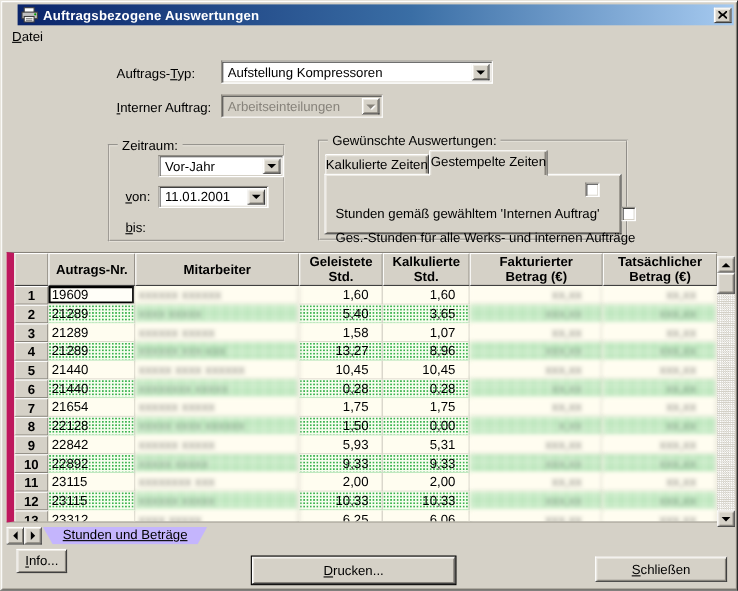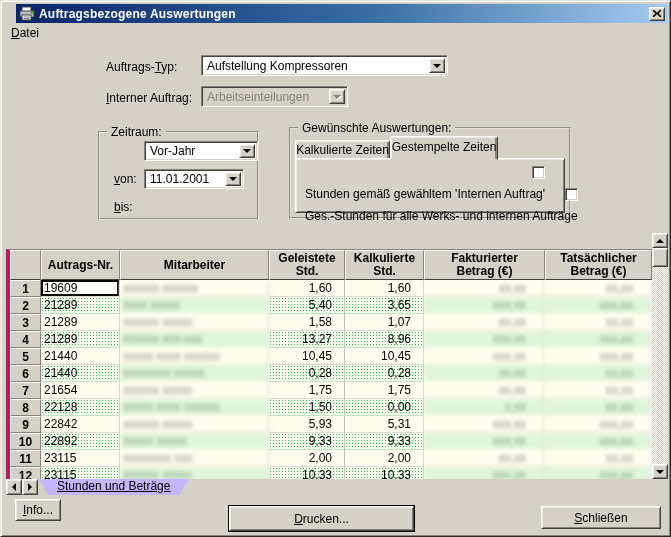--- a/index.html
+++ b/index.html
@@ -71,22 +71,22 @@
   }
   .cbrow { position: absolute; display: flex; align-items: flex-end; gap: 8px; white-space: nowrap; flex-direction: column; }
   .checkbox {
     width: 13px; height: 13px; background: #fff; flex: 0 0 auto;
     border: 1px solid; border-color: #87837b #fff #fff #87837b;
     box-shadow: inset 1px 1px 0 #404040, inset -1px -1px 0 #d5d1c7;
   }
 
   
   .grid {
-    position: absolute; left: 5px; top: 248px; width: 646px; height: 246px;
-    border-top: 1px solid #87837b; border-left: 4px solid #be185d; border-bottom: 1px solid #87837b;
+    position: absolute; left: 5px; top: 228px; width: 646px; height: 246px;
+    border-top: 1px solid #87837b; border-left: 7px solid #be185d; border-bottom: 1px solid #87837b;
     overflow: hidden; background: #fffdf0;
   }
   .ghead, .trow { display: grid; grid-template-columns: 31px 79px 149px 76px 79px 121px 1fr; }
   .ghead { height: 30px; }
   .hcell {
     background: #d5d1c7; font-weight: bold; text-align: center;
     border: 1px solid; border-color: #fff #87837b #404040 #fff;
     display: flex; align-items: center; justify-content: center;
     white-space: pre-line; line-height: 13px; font-size: 12px;
   }

